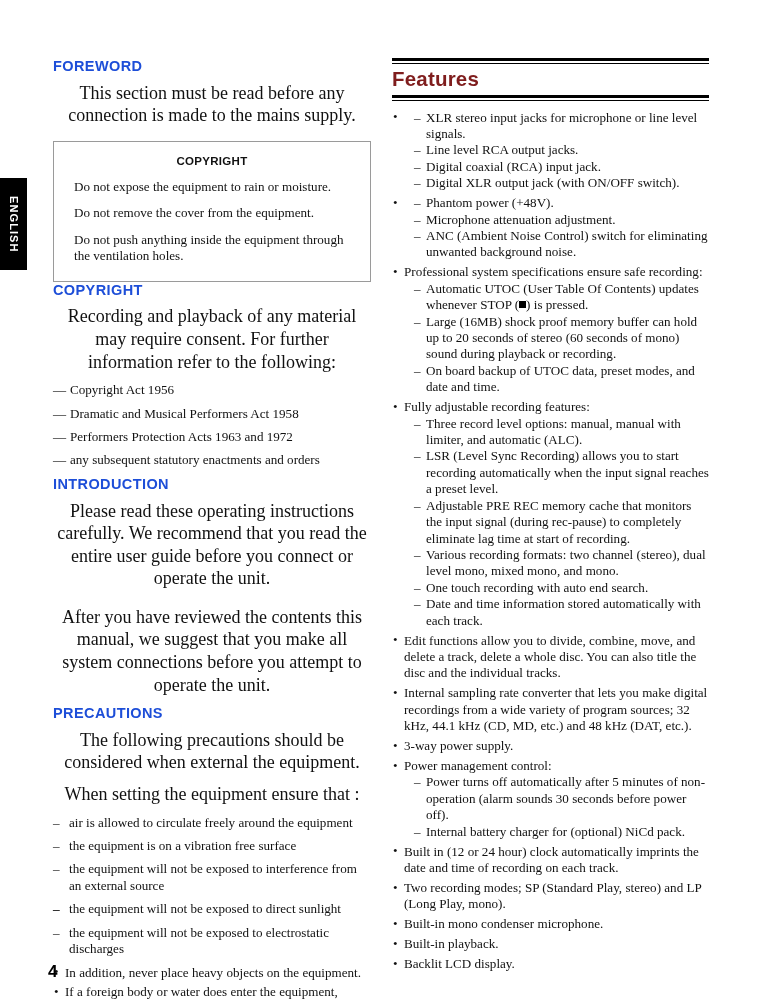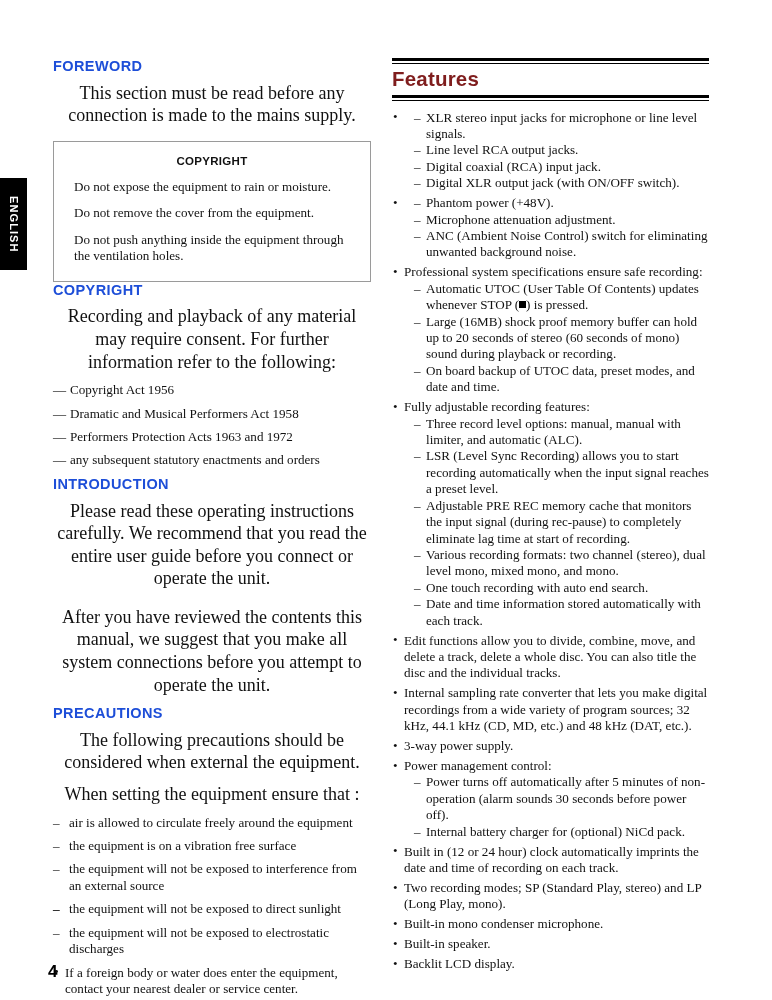--- a/index.html
+++ b/index.html
@@ -241,21 +241,21 @@
     <ul class="plain">
       <li><span class="mk">–</span><span>air is allowed to circulate freely around the equipment</span></li>
       <li><span class="mk">–</span><span>the equipment is on a vibration free surface</span></li>
       <li><span class="mk">–</span><span>the equipment will not be exposed to interference from an external source</span></li>
       <li><span class="mk">–</span></li>
       <li><span class="mk">–</span><span>the equipment will not be exposed to direct sunlight</span></li>
       <li><span class="mk">–</span><span>the equipment will not be exposed to electrostatic discharges</span></li>
     </ul>
 
     <ul class="bul">
-      <li><span class="mk">•</span></li>
+      <li><span class="mk">•</span><span>In addition, never place heavy objects on the equipment.</span></li>
       <li><span class="mk">•</span><span>If a foreign body or water does enter the equipment, contact your nearest dealer or service center.</span></li>
     </ul>
 
   </div>
 
   <div class="col col-right">
 
     <div class="feat-head">
       <div class="rule-pair-top">
         <div class="rule-thick"></div>
@@ -308,21 +308,21 @@
         <li><span class="mk">•</span><span>3-way power supply.</span></li>
         <li><span class="mk">•</span><span>Power management control:</span><div class="sub-wrap">
             <ul class="sub">
               <li><span class="mk">–</span><span>Power turns off automatically after 5 minutes of non-operation (alarm sounds 30 seconds before power off).</span></li>
               <li><span class="mk">–</span><span>Internal battery charger for (optional) NiCd pack.</span></li>
             </ul>
           </div></li>
         <li><span class="mk">•</span><span>Built in (12 or 24 hour) clock automatically imprints the date and time of recording on each track.</span></li>
         <li><span class="mk">•</span><span>Two recording modes; SP (Standard Play, stereo) and LP (Long Play, mono).</span></li>
         <li><span class="mk">•</span><span>Built-in mono condenser microphone.</span></li>
-        <li><span class="mk">•</span><span>Built-in speaker.</span></li>
+        <li><span class="mk">•</span><span>Built-in playback.</span></li>
         <li><span class="mk">•</span><span>Backlit LCD display.</span></li>
       </ul>
 
   </div>
 
   <div class="page-num">4</div>
 
 </div>
 
 </body></html>

